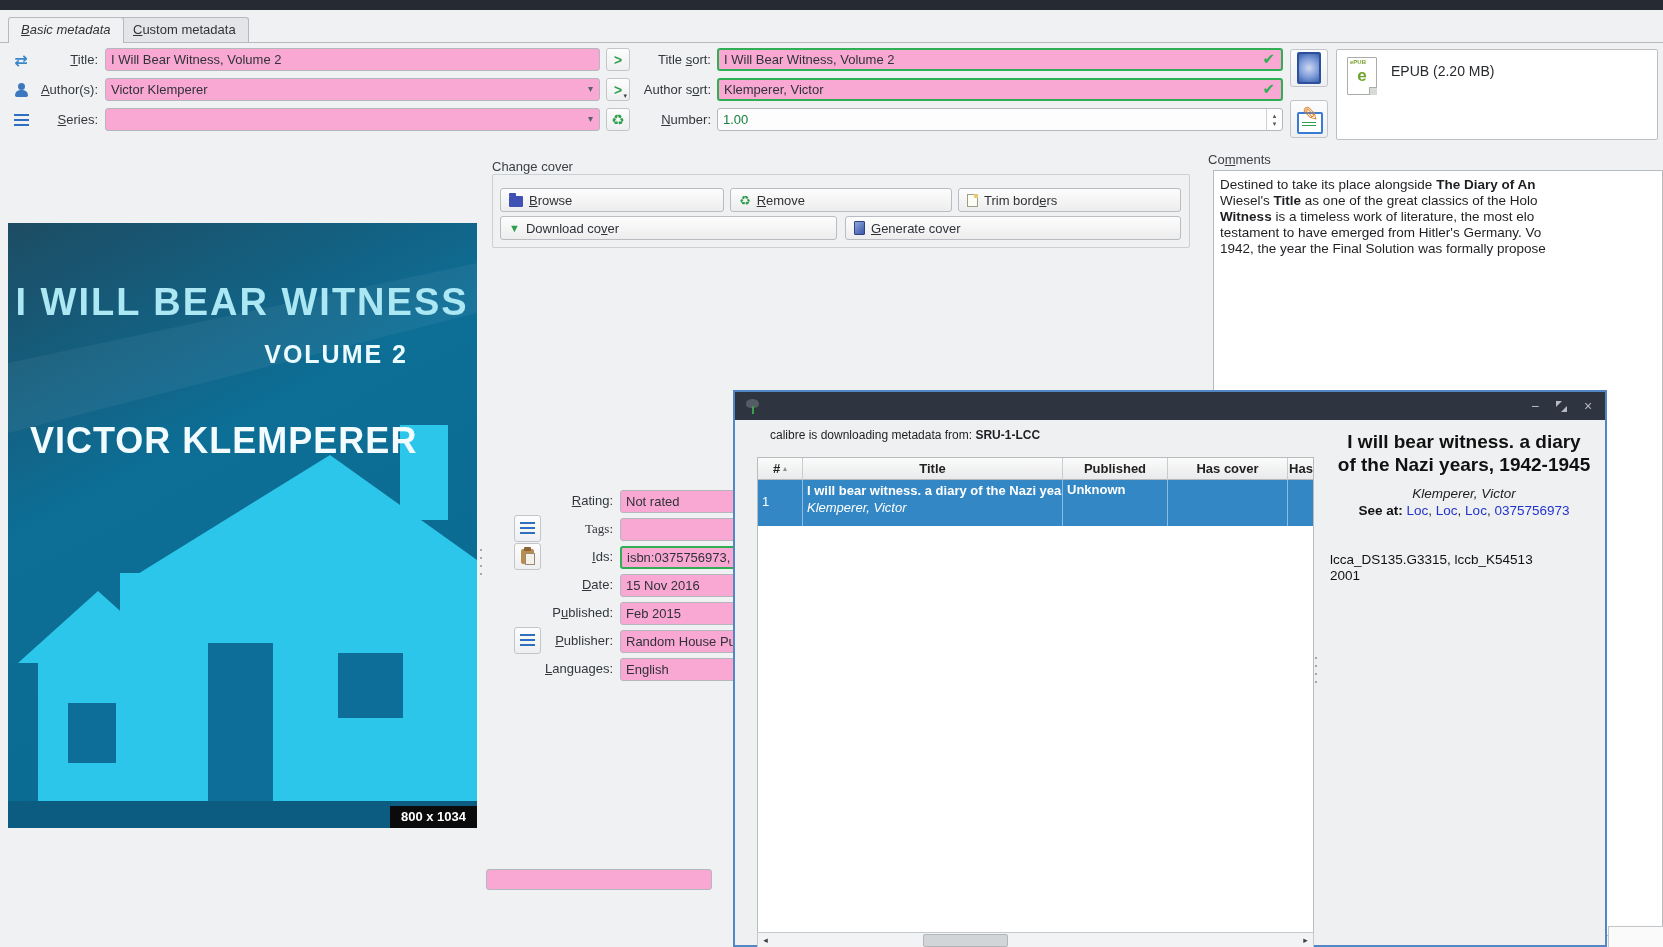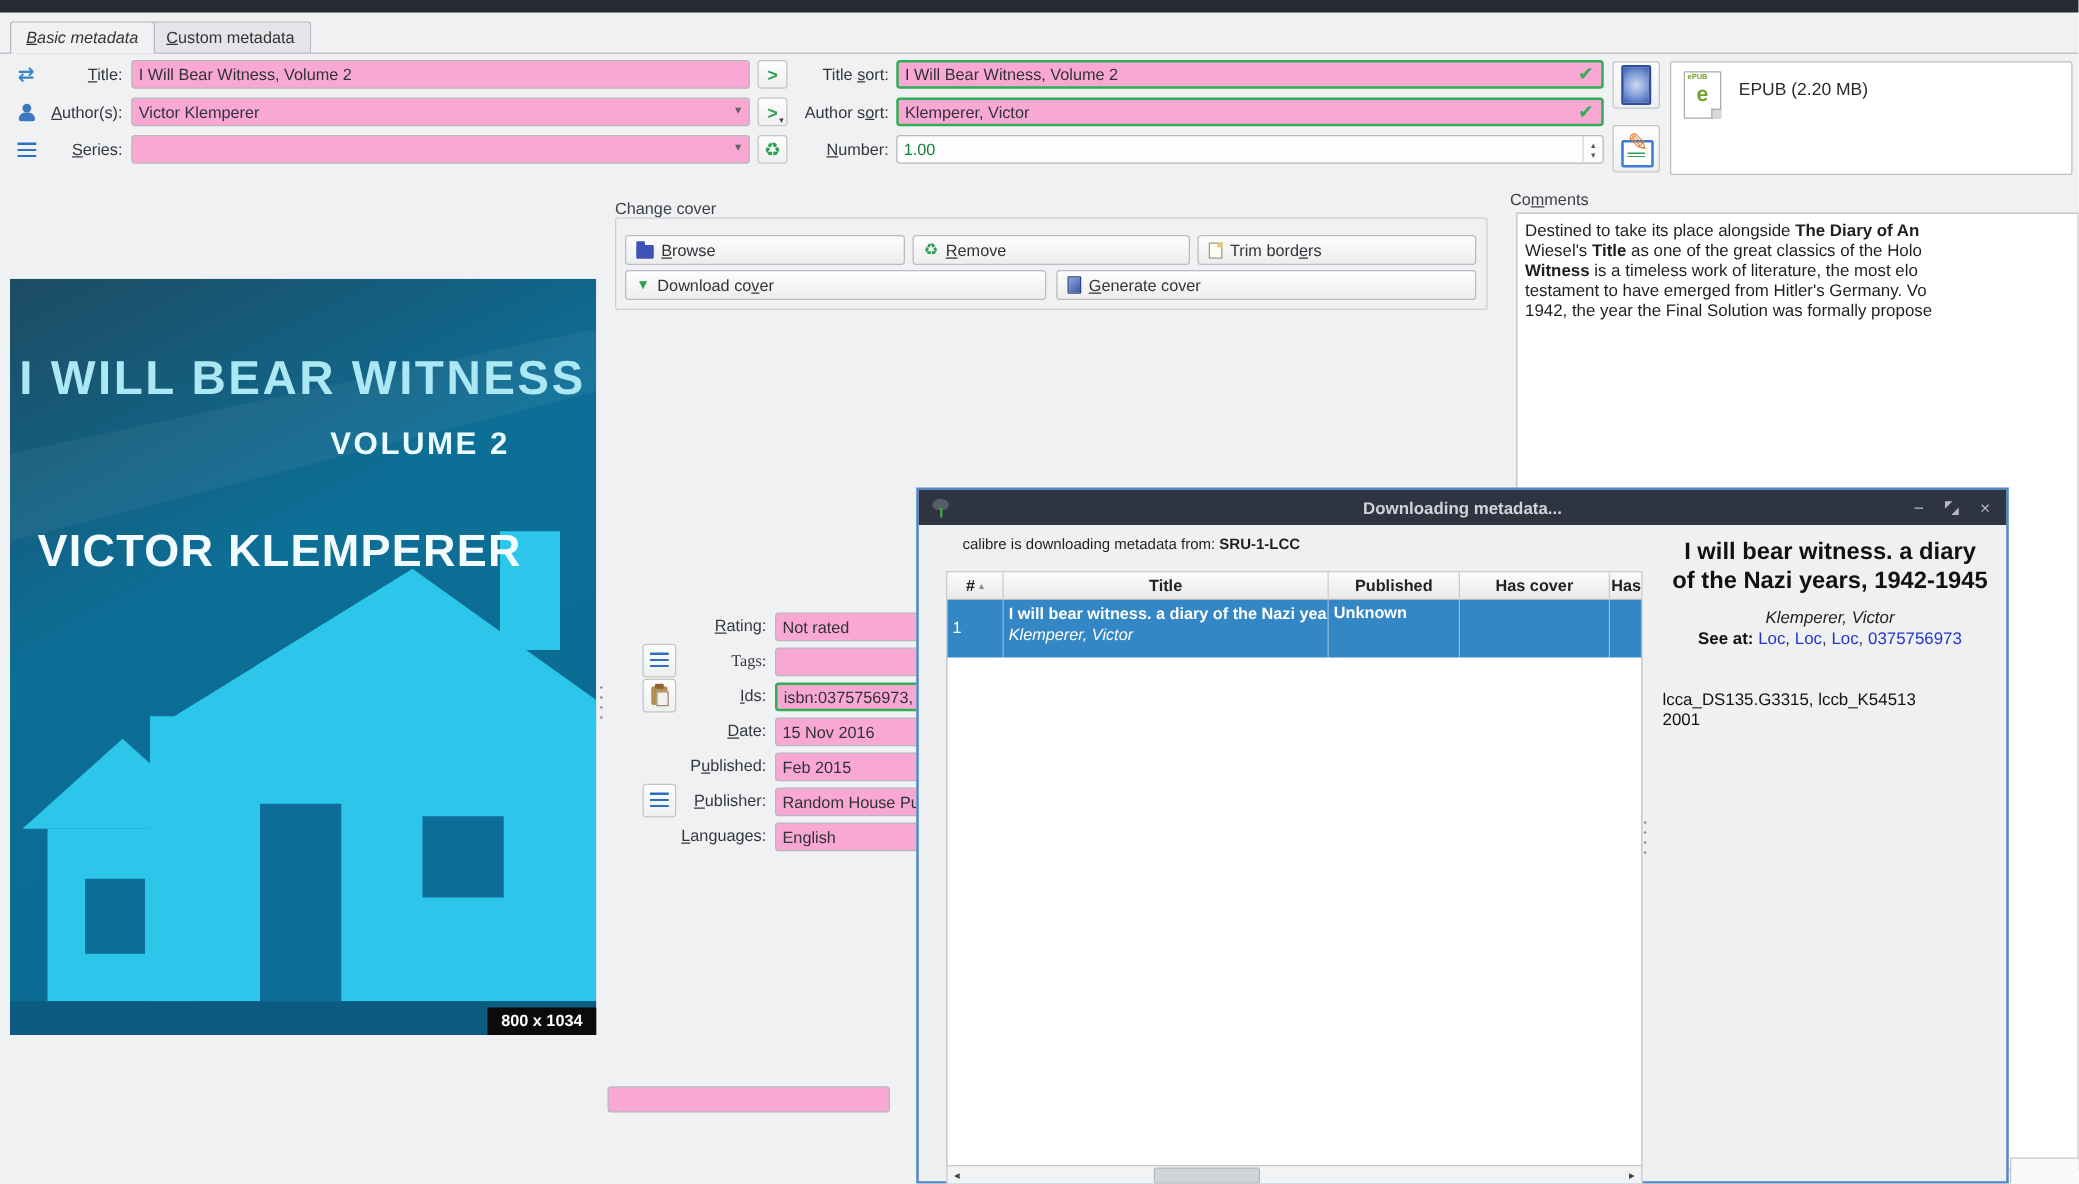--- a/index.html
+++ b/index.html
@@ -344,21 +344,20 @@
   <div class="abs lbl" style="left:513px;top:659px;width:100px;"><u>L</u>anguages:</div>
   <div class="fieldwrap" style="left:620px;top:658px;width:260px;"><input class="inp" value="English" style=""></div>
 
   <div class="fieldwrap" style="left:486px;top:869px;width:226px;"><input class="inp" style="height: 21px;" value=""></div>
 
   <div class="abs" style="left:1608px;top:926px;width:55px;height:21px;background:#fafafa;border-top:1px solid #c4c7ca;border-left:1px solid #c4c7ca;"></div>
 
   <div class="abs dialog">
     <div class="dtitle">
       <span class="calicon"></span>
-      <span class="txt">Downloading metadata...</span>
       <span class="winbtns">
         <span class="winbtn">−</span>
         <span class="win-restore"></span>
         <span class="winbtn">×</span>
       </span>
     </div>
 
     <div class="abs" style="left:35px;top:36px;font-size:12px;color:#1d1f22;">
       <span>calibre is downloading metadata from: </span><b>SRU-1-LCC</b>
     </div>

